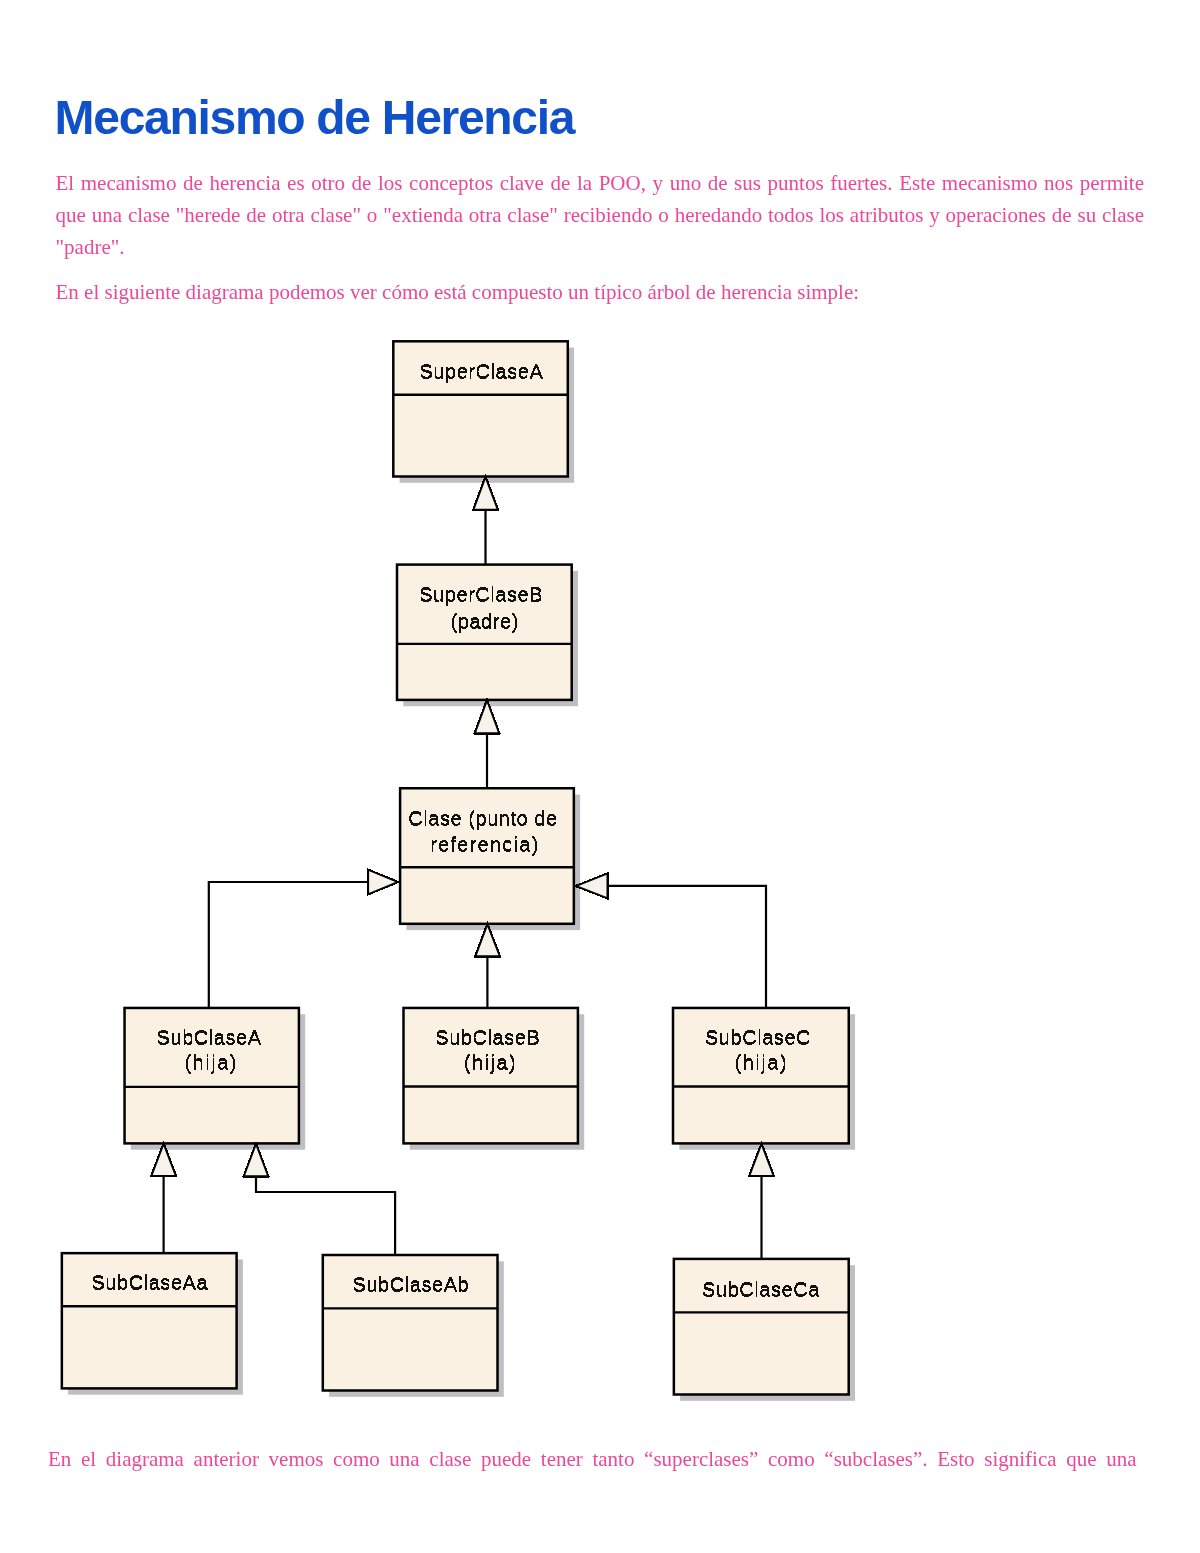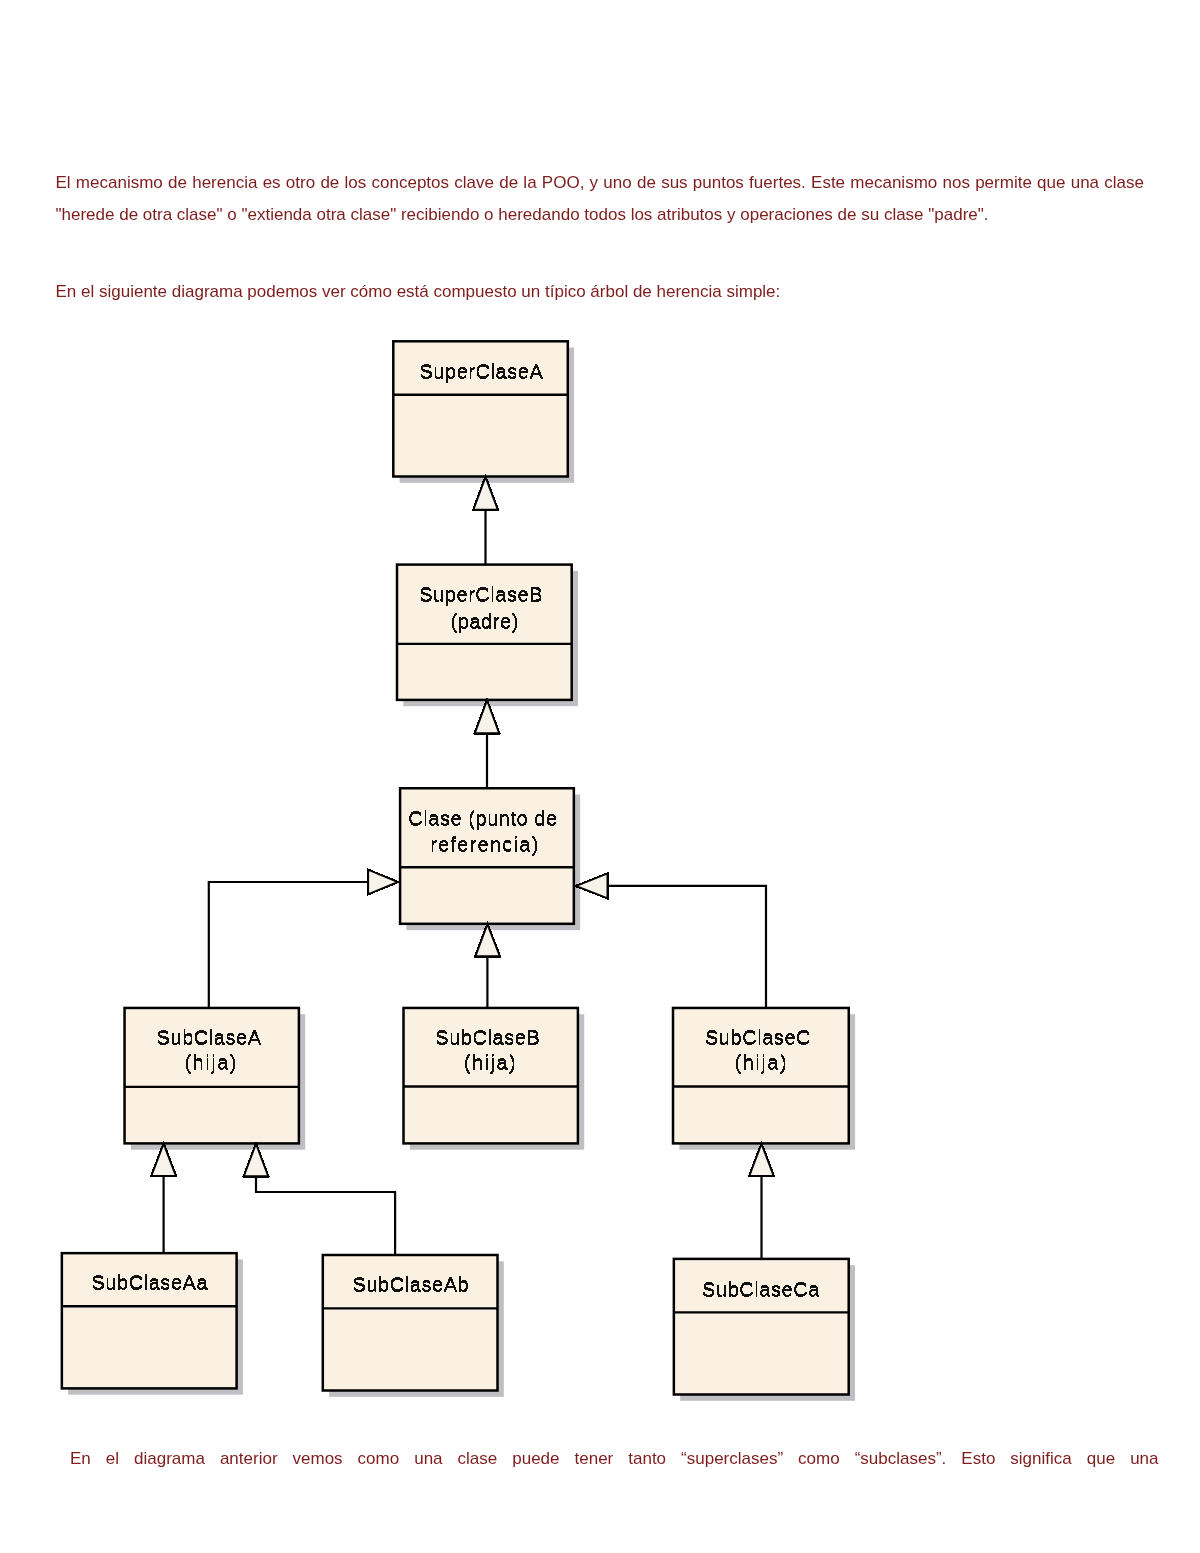--- a/index.html
+++ b/index.html
@@ -4,41 +4,42 @@
 <title>Mecanismo de Herencia</title>
 <style>
   html,body{margin:0;padding:0;background:#ffffff;}
   body{width:1200px;height:1553px;position:relative;overflow:hidden;
        font-family:"Liberation Sans",sans-serif;}
   .page{position:absolute;left:0;top:0;width:1200px;height:1553px;}
   h1.title{position:absolute;left:54.6px;top:94px;margin:0;
            transform:translateZ(0);
            font-family:"Liberation Sans",sans-serif;font-weight:bold;
            font-size:48px;line-height:1;color:#1050c8;letter-spacing:-1.3px;}
-  .para{position:absolute;font-family:Liberation Sans, sans-serif;font-size:17px;
-        line-height:32.2px;color:#7f1d1d;text-align:justify;
+  .para{position:absolute;font-family:Liberation Serif, serif;font-size:21px;
+        line-height:32.2px;color:#ec4899;text-align:justify;
         transform:translateZ(0);}
   #p1{left:55.5px;top:166.8px;width:1088.5px;}
   #p2{left:55.5px;top:276px;width:1088.5px;}
-  #p3{left:70px;top:1443.2px;width:1088.5px;text-align:justify;text-align-last:justify;}
+  #p3{left:48px;top:1443.2px;width:1088.5px;text-align:justify;text-align-last:justify;}
   svg.diag{position:absolute;left:0;top:300px;}
   svg.diag rect.bx{fill:#fbf1e3;stroke:#000;stroke-width:2.5;}
   svg.diag rect.sh{fill:#bfbfc3;stroke:none;}
   svg.diag line.bl{stroke:#000;stroke-width:2.4;}
   svg.diag g.conn path{fill:none;stroke:#000;stroke-width:2.2;}
   svg.diag g.arrows path{fill:#f7f2ea;stroke:#000;stroke-width:2.2;filter:url(#crispen);}
   svg.diag text.lbl{filter:url(#pixelate);font-family:"Liberation Sans",sans-serif;font-size:20px;
         letter-spacing:0.55px;fill:#121212;text-anchor:middle;}
   svg.diag text.ls2{letter-spacing:1.25px;}
   svg.diag text.ls3{letter-spacing:1.52px;}
 </style>
 </head>
 <body>
 
 <div class="page">
+  <h1 class="title">Mecanismo de Herencia</h1>
   <div class="para" id="p1">El mecanismo de herencia es otro de los conceptos clave de la POO, y uno de sus puntos fuertes. Este mecanismo nos permite que una clase "herede de otra clase" o "extienda otra clase" recibiendo o heredando todos los atributos y operaciones de su clase "padre".</div>
   <div class="para" id="p2">En el siguiente diagrama podemos ver cómo está compuesto un típico árbol de herencia simple:</div>
   <div class="para" id="p3">En el diagrama anterior vemos como una clase puede tener tanto “superclases” como “subclases”. Esto significa que una</div>
 
   <svg class="diag" width="1200" height="1160" viewBox="0 0 1200 1160">
     <defs>
       <filter id="pixelate" x="-5%" y="-30%" width="110%" height="160%" color-interpolation-filters="sRGB">
         <feComponentTransfer result="hard">
           <feFuncA type="discrete" tableValues="0 0 1 1"></feFuncA>
         </feComponentTransfer>

